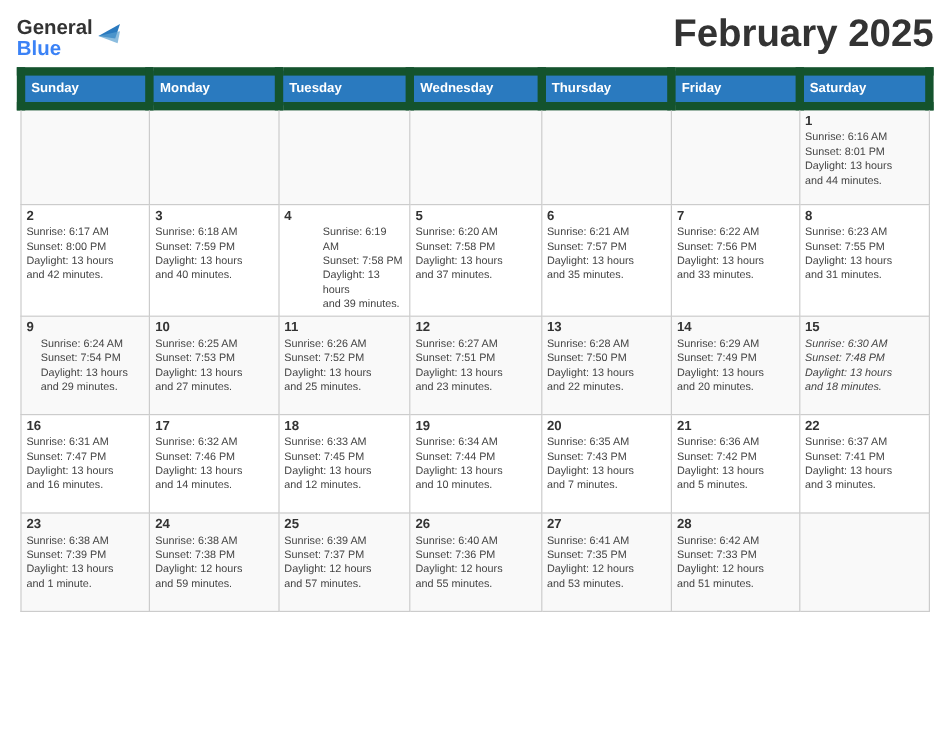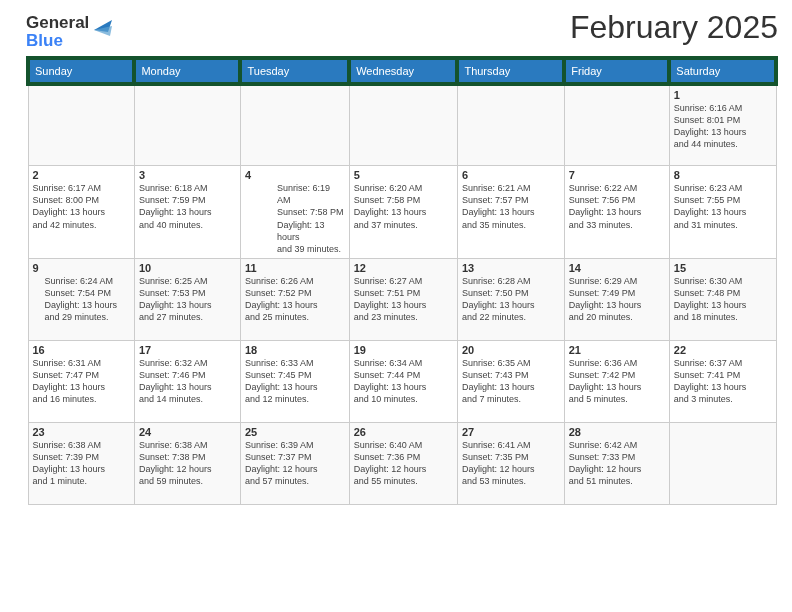--- a/index.html
+++ b/index.html
@@ -7,61 +7,61 @@
       font-family: Arial, Helvetica, sans-serif;
       background: #fff;
       width: 792px;
       min-height: 612px;
       padding: 0;
     }
     .page {
       width: 792px;
       min-height: 612px;
       background: #fff;
-      padding: 10px 14px 10px 26px;
+      padding: 10px 14px 10px 14px;
     }
     .header {
       display: flex;
       align-items: flex-start;
       justify-content: space-between;
       margin-bottom: 6px;
     }
     .logo {
       display: flex;
       flex-direction: column;
       align-items: flex-start;
       margin-top: 4px;
     }
     .title-block {
       text-align: right;
     }
     .month-year {
       font-size: 32px;
-      font-weight: normal;
+      font-weight: bold;
       color: #333;
       line-height: 1.1;
     }
     .location {
       font-size: 13px;
       color: #555;
       margin-top: 2px;
     }
     .calendar {
       width: 100%;
       border-collapse: collapse;
       font-size: 9.5px;
     }
     .calendar thead th {
       background: #2a7abf;
       color: #fff;
       font-size: 11px;
-      font-weight: normal;
+      font-weight: bold;
       padding: 5px 5px;
       text-align: left;
-      border: 4px solid #14532d;
+      border: 7px solid #14532d;
     }
     .calendar tbody td {
       vertical-align: top;
       border: 1px solid #ccc;
       padding: 3px 4px;
       width: 113px;
       min-height: 80px;
       height: 82px;
     }
     .day-number {
@@ -222,21 +222,21 @@
           </td>
           <td>
             <span class="day-number">14</span>
             <div class="day-info" style="white-space: pre-line;">Sunrise: 6:29 AM
 Sunset: 7:49 PM
 Daylight: 13 hours
 and 20 minutes.</div>
           </td>
           <td>
             <span class="day-number">15</span>
-            <div class="day-info" style="white-space: pre-line;">Sunrise: 6:30 AM
+            <div class="day-info" style="white-space: pre-line; font-style: italic;">Sunrise: 6:30 AM
 Sunset: 7:48 PM
 Daylight: 13 hours
 and 18 minutes.</div>
           </td>
         </tr>
         <tr>
           <td>
             <span class="day-number">16</span>
             <div class="day-info" style="white-space: pre-line;">Sunrise: 6:31 AM
 Sunset: 7:47 PM

